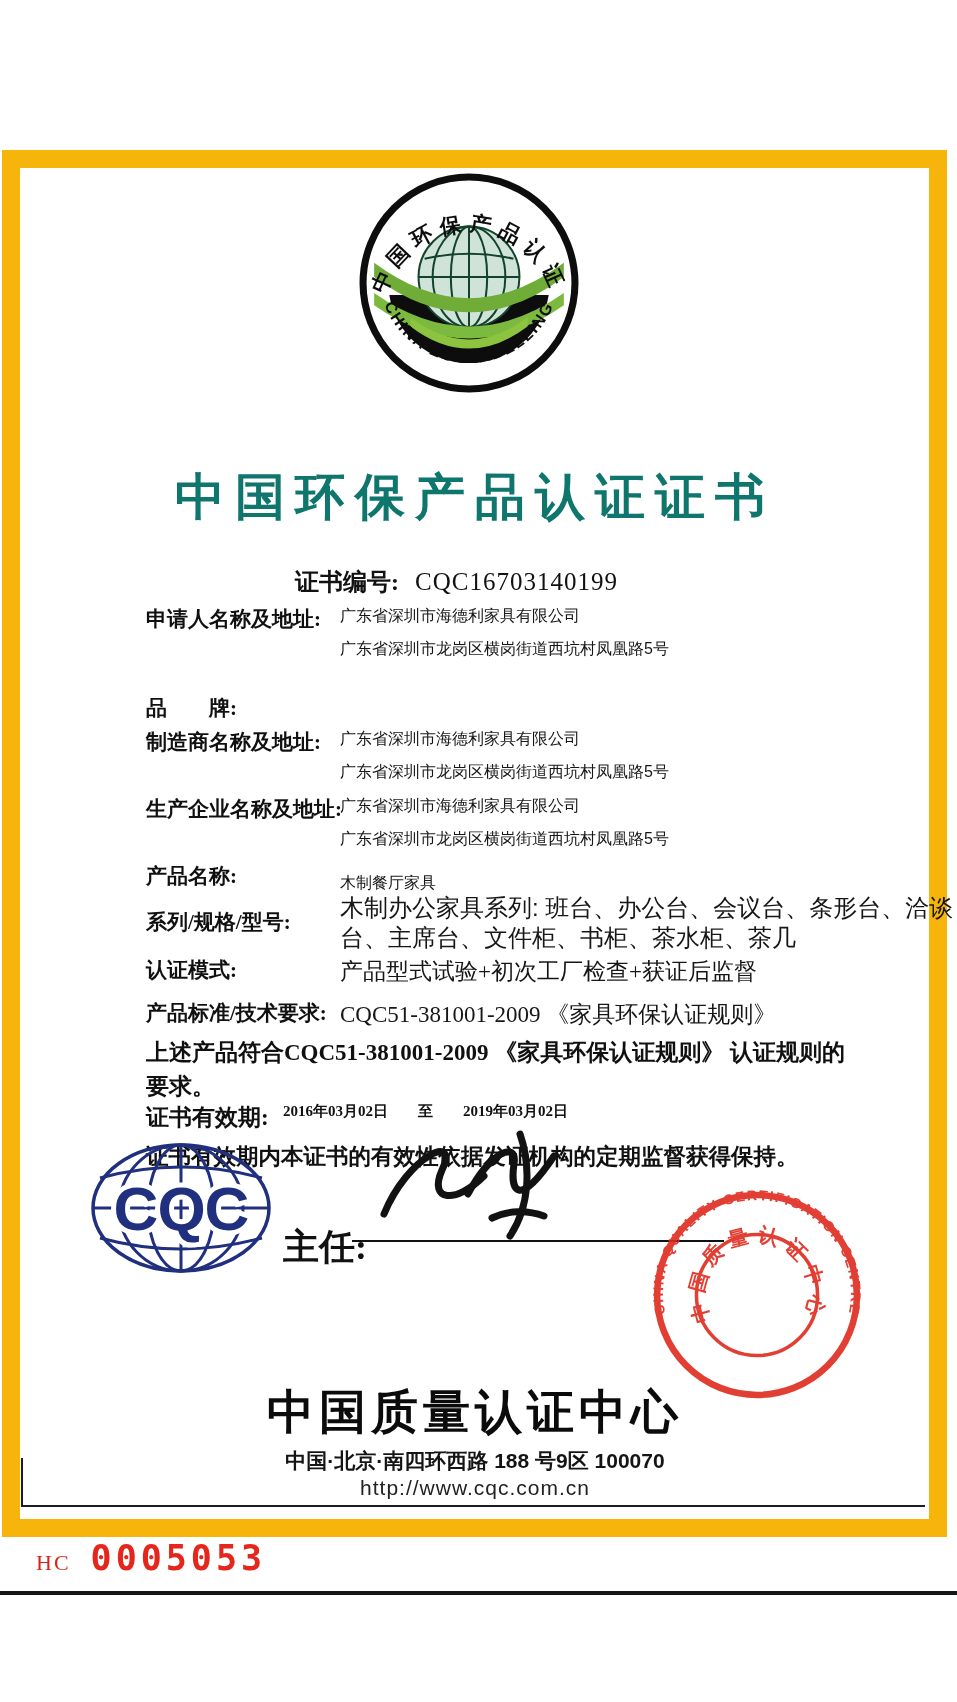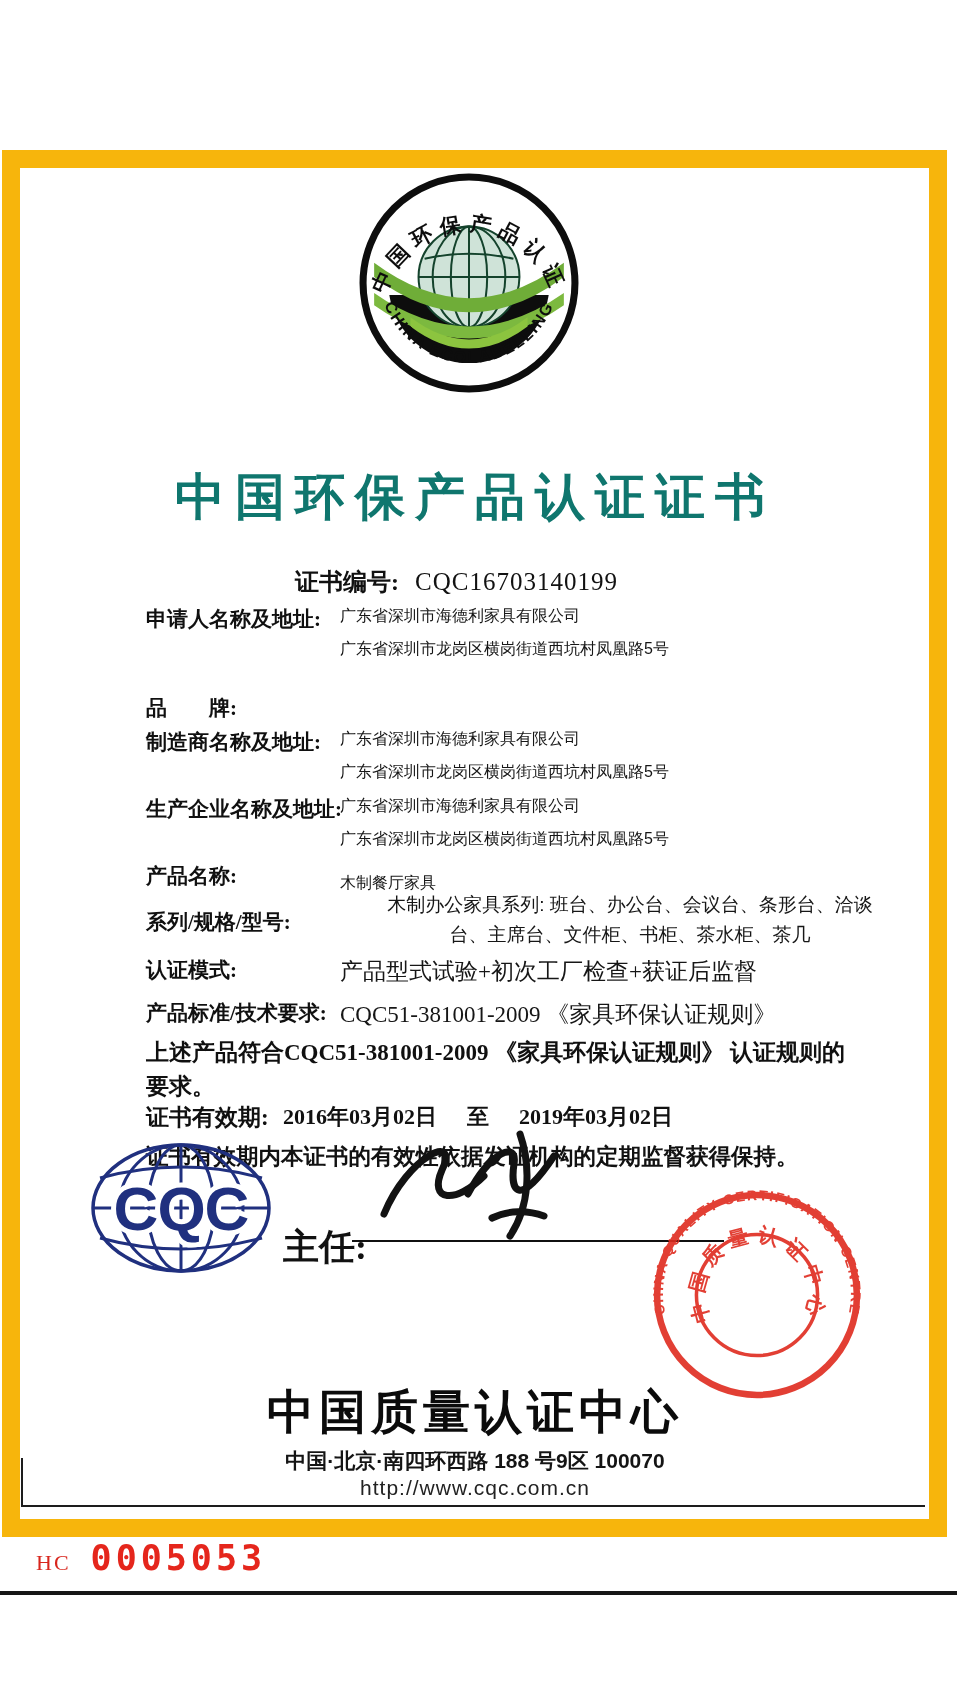--- a/index.html
+++ b/index.html
@@ -28,26 +28,26 @@
 
   .flabel{
     left:146px;width:195px;font-size:21px;font-weight:700;
     font-family:"Liberation Serif",serif;color:#101010;white-space:nowrap;
   }
   .fval{
     left:340px;width:580px;font-size:16px;color:#161616;
     font-family:"Liberation Sans",sans-serif;white-space:nowrap;
   }
   .fval.serifv{font-family:"Liberation Serif",serif;font-size:23px;}
-  .fval.small{font-size:19px;text-align:center;}
+  .fval.small{font-size:24px;}
   .para{
     left:146px;top:1036px;width:710px;font-size:23px;line-height:34px;
     font-family:"Liberation Serif",serif;color:#101010;font-weight:700;
   }
-  .validity{left:283px;top:1102px;white-space:nowrap;font-family:"Liberation Serif",serif;font-size:22px;font-weight:600;}
+  .validity{left:283px;top:1102px;white-space:nowrap;font-family:"Liberation Serif",serif;font-size:15px;font-weight:600;}
   .validity .sep{margin:0 30px;font-weight:700;}
   .maintain{left:146px;top:1141px;width:760px;font-size:22.5px;font-weight:600;font-family:"Liberation Serif",serif;white-space:nowrap;}
 
   .director{left:283px;top:1223px;font-size:36px;font-weight:700;font-family:"Liberation Serif",serif;}
   .sigline{left:352px;top:1240px;width:372px;height:2px;background:#101010;}
 
   .orgname{
     left:20px;top:1381px;width:910px;text-align:center;
     font-size:47px;font-weight:900;letter-spacing:5px;color:#0b0b0b;white-space:nowrap;
   }

